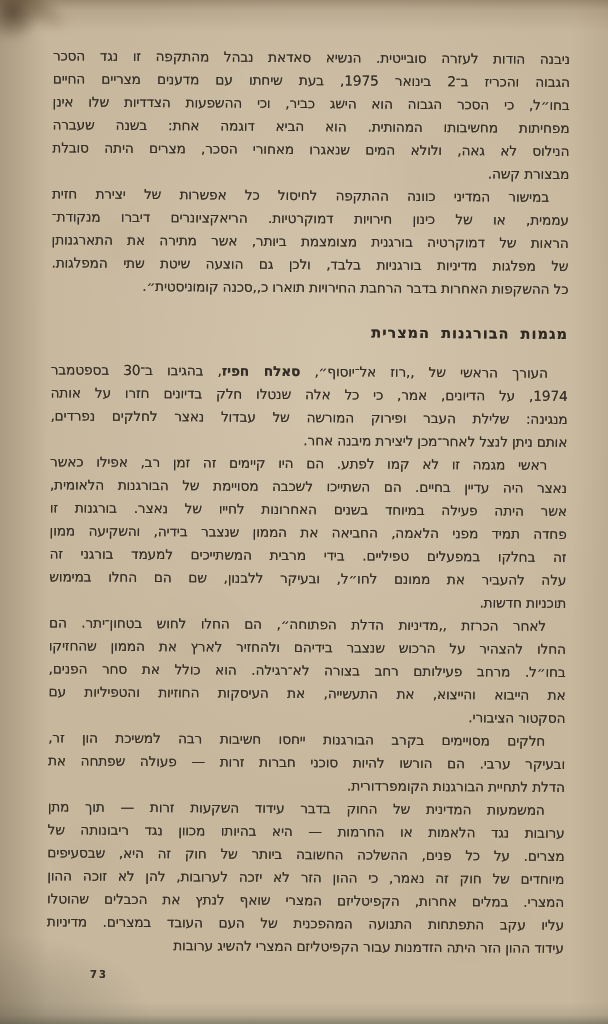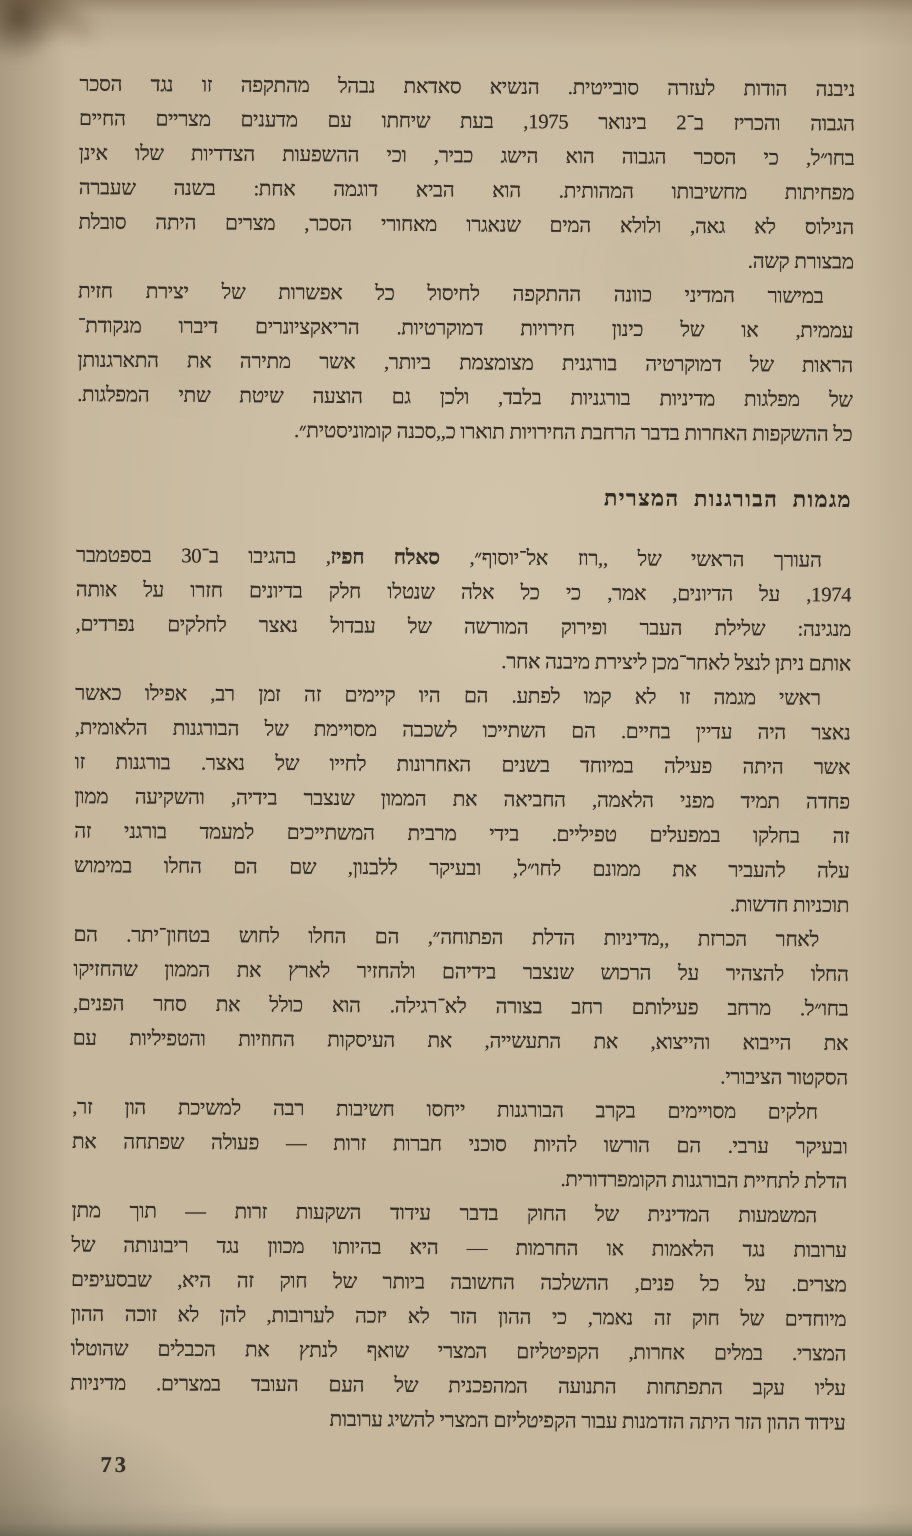--- a/index.html
+++ b/index.html
@@ -10,21 +10,20 @@
   }
   .page-photo{position:absolute;inset:0;
     background-color:#c6b79d;
     background-image:
       radial-gradient(ellipse 430px 620px at 55% 35%, rgba(255,244,224,0.22), rgba(255,244,224,0) 72%),
       linear-gradient(180deg, rgba(96,76,52,0.42) 0px, rgba(96,76,52,0.16) 10px, rgba(96,76,52,0) 32px),
       linear-gradient(0deg, rgba(86,86,68,0.55) 0px, rgba(86,86,68,0.14) 9px, rgba(86,86,68,0) 22px),
       linear-gradient(90deg, rgba(90,74,52,0.26) 0px, rgba(90,74,52,0) 48px),
       linear-gradient(270deg, rgba(126,106,76,0.14) 0px, rgba(126,106,76,0) 36px),
       radial-gradient(ellipse 220px 130px at 0% 100%, rgba(70,66,52,0.32), rgba(70,66,52,0) 70%);
-    font-family: Liberation Serif, serif;
   }
   .grain{position:absolute;inset:0;pointer-events:none;opacity:.55;
     background-image:
       radial-gradient(circle 60px at 120px 240px, rgba(120,100,70,0.08), rgba(120,100,70,0) 70%),
       radial-gradient(circle 90px at 430px 180px, rgba(110,92,64,0.07), rgba(110,92,64,0) 70%),
       radial-gradient(circle 70px at 520px 520px, rgba(120,100,70,0.08), rgba(120,100,70,0) 70%),
       radial-gradient(circle 80px at 200px 640px, rgba(110,92,64,0.07), rgba(110,92,64,0) 70%),
       radial-gradient(circle 60px at 90px 860px, rgba(120,100,70,0.08), rgba(120,100,70,0) 70%),
       radial-gradient(circle 100px at 470px 900px, rgba(110,92,64,0.06), rgba(110,92,64,0) 70%),
       radial-gradient(circle 50px at 320px 420px, rgba(255,245,225,0.10), rgba(255,245,225,0) 70%),
@@ -49,22 +48,22 @@
     text-align:justify;text-align-last:justify;}
   .line.end{text-align-last:auto;}
   .para.ind > .line:first-child{padding-right:20px;}
   .b{font-weight:700;margin-top:12px;}
   .heading{
     margin:22px 0 16px 0;height:23px;line-height:23px;
     font-size:14.5px;font-weight:700;color:#2e2921;
     letter-spacing:1px;word-spacing:5px;text-align:right;
   }
   .pagenum{
-    position:absolute;left:67px;top:969px;
-    font-size:15px;font-weight:700;letter-spacing:2px;color:#38322a;
+    position:absolute;left:90px;top:969px;
+    font-size:10px;font-weight:700;letter-spacing:2px;color:#38322a;
     text-shadow:0 0 0.5px rgba(52,42,30,0.6);
   }
 </style>
 </head>
 <body>
 
 <div class="page-photo">
   <div class="smudge-a"></div>
   <div class="smudge-b"></div>
   <div class="grain"></div>

